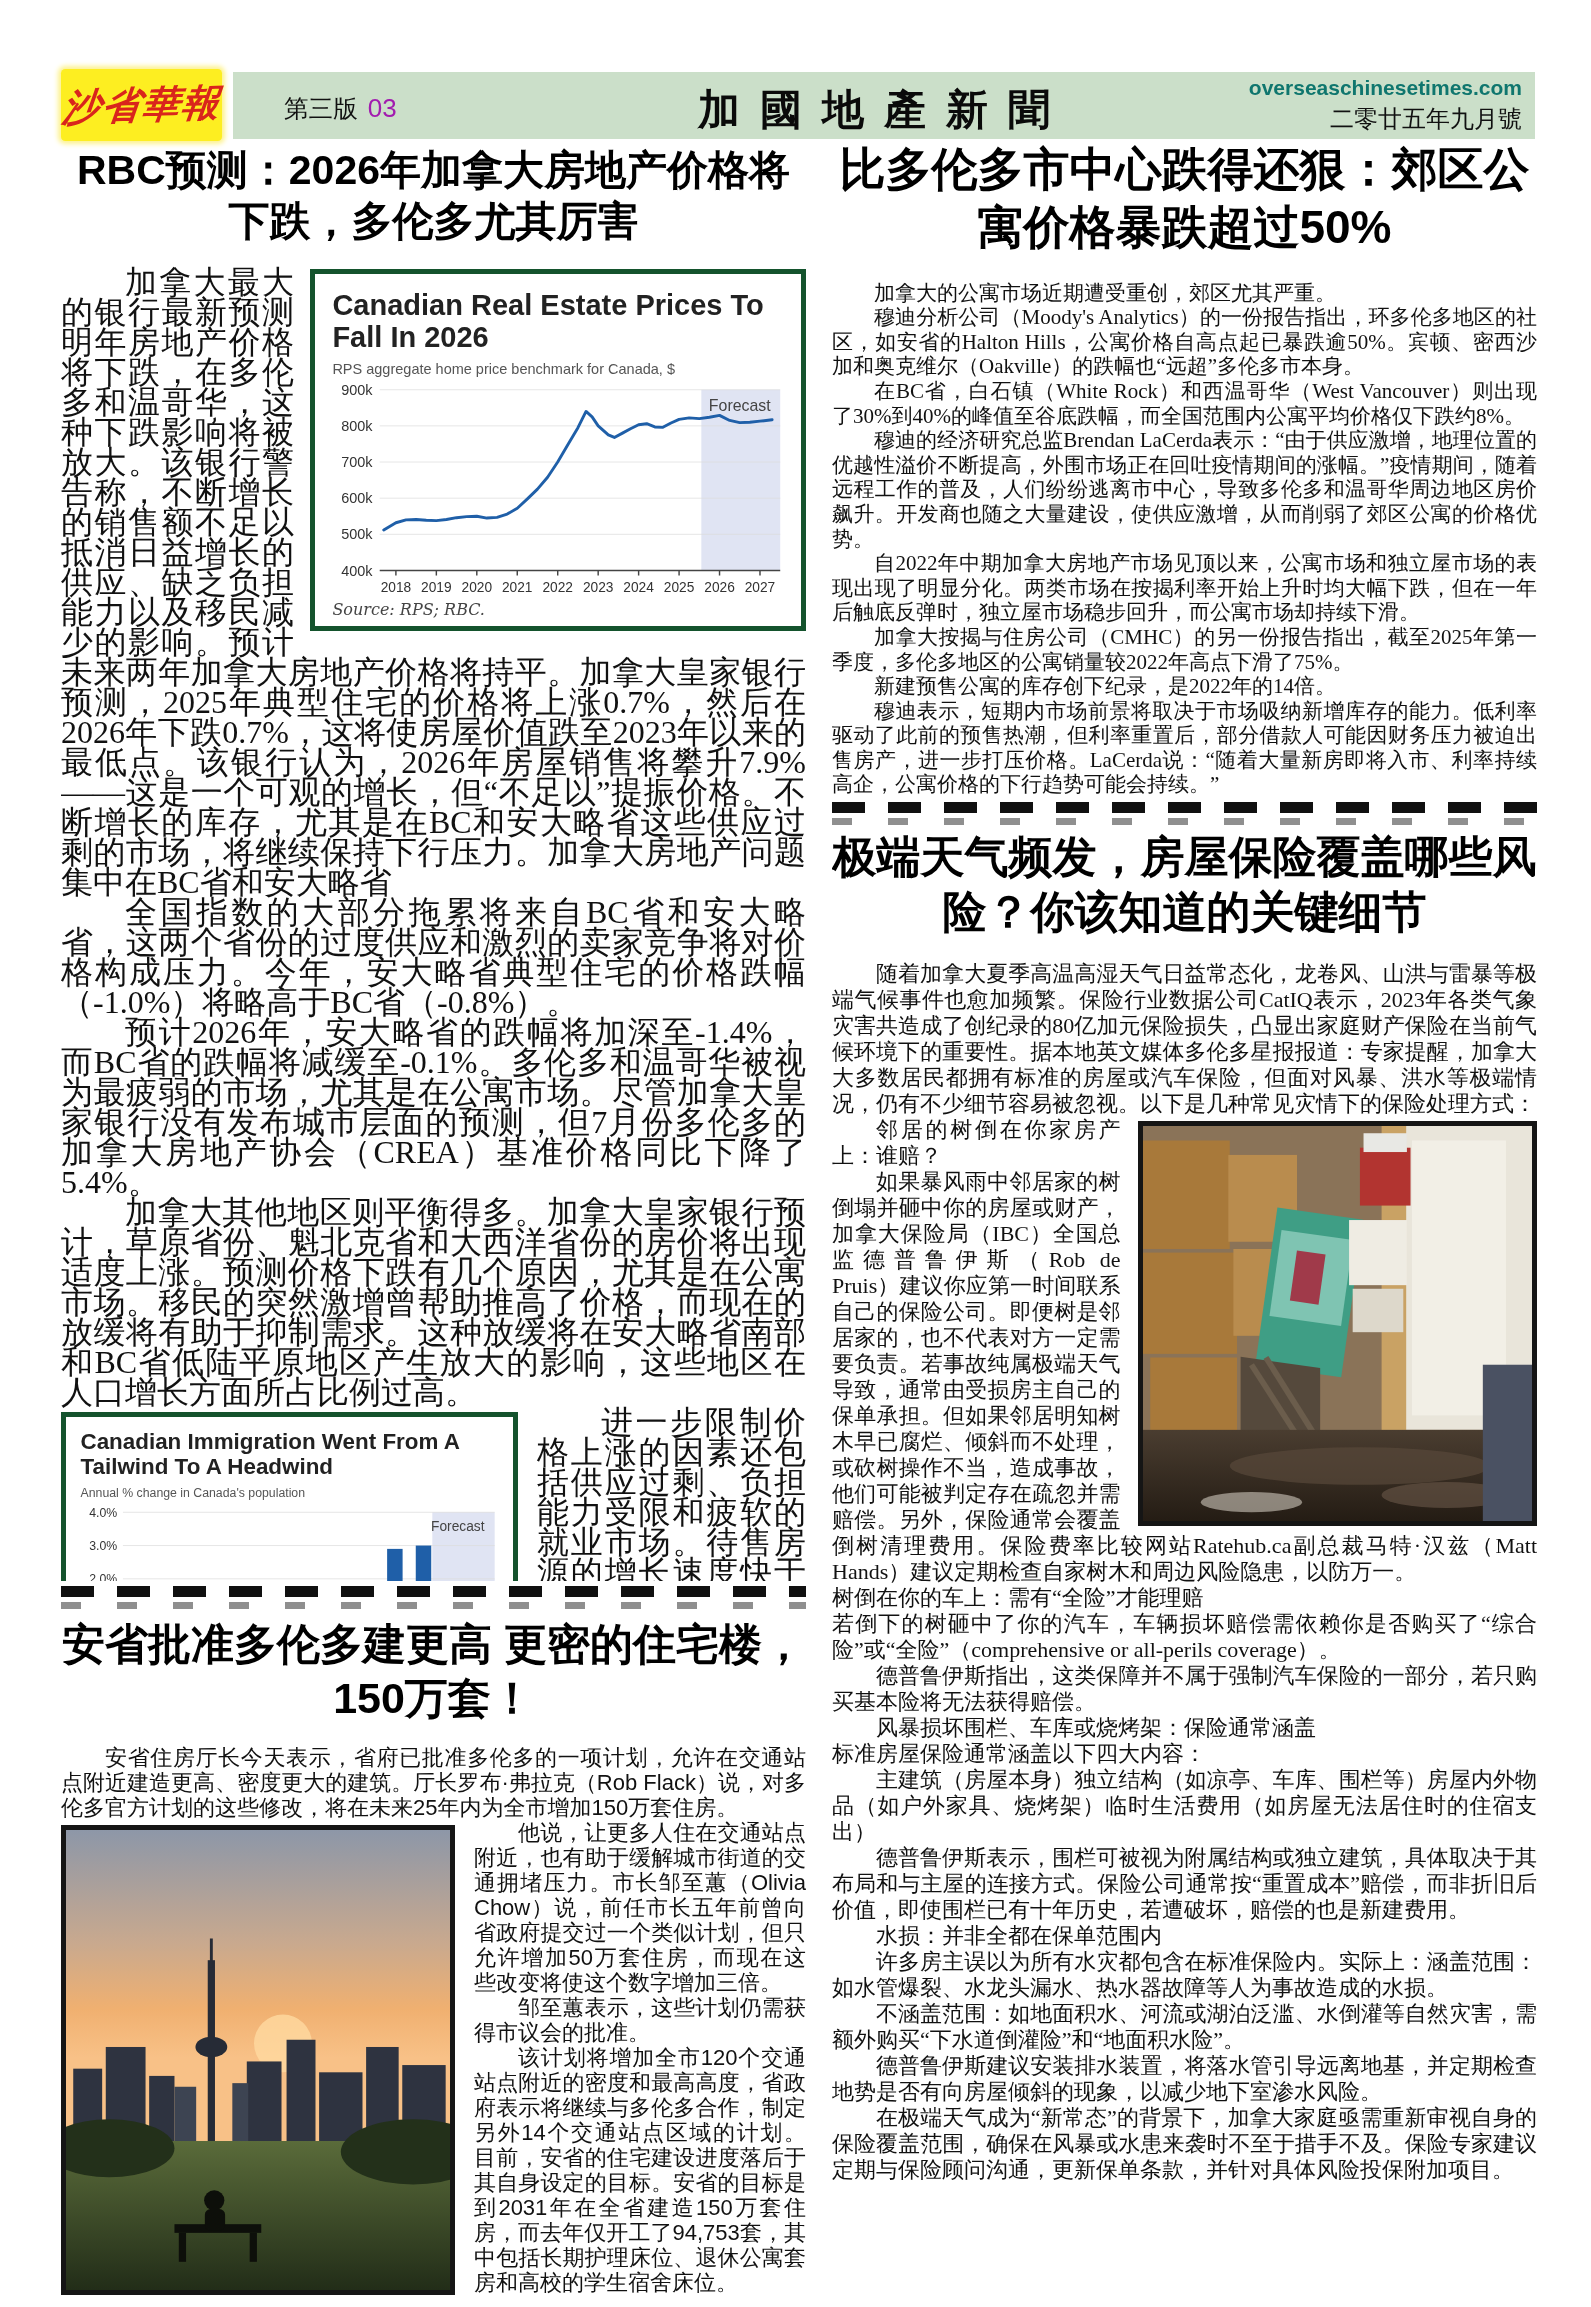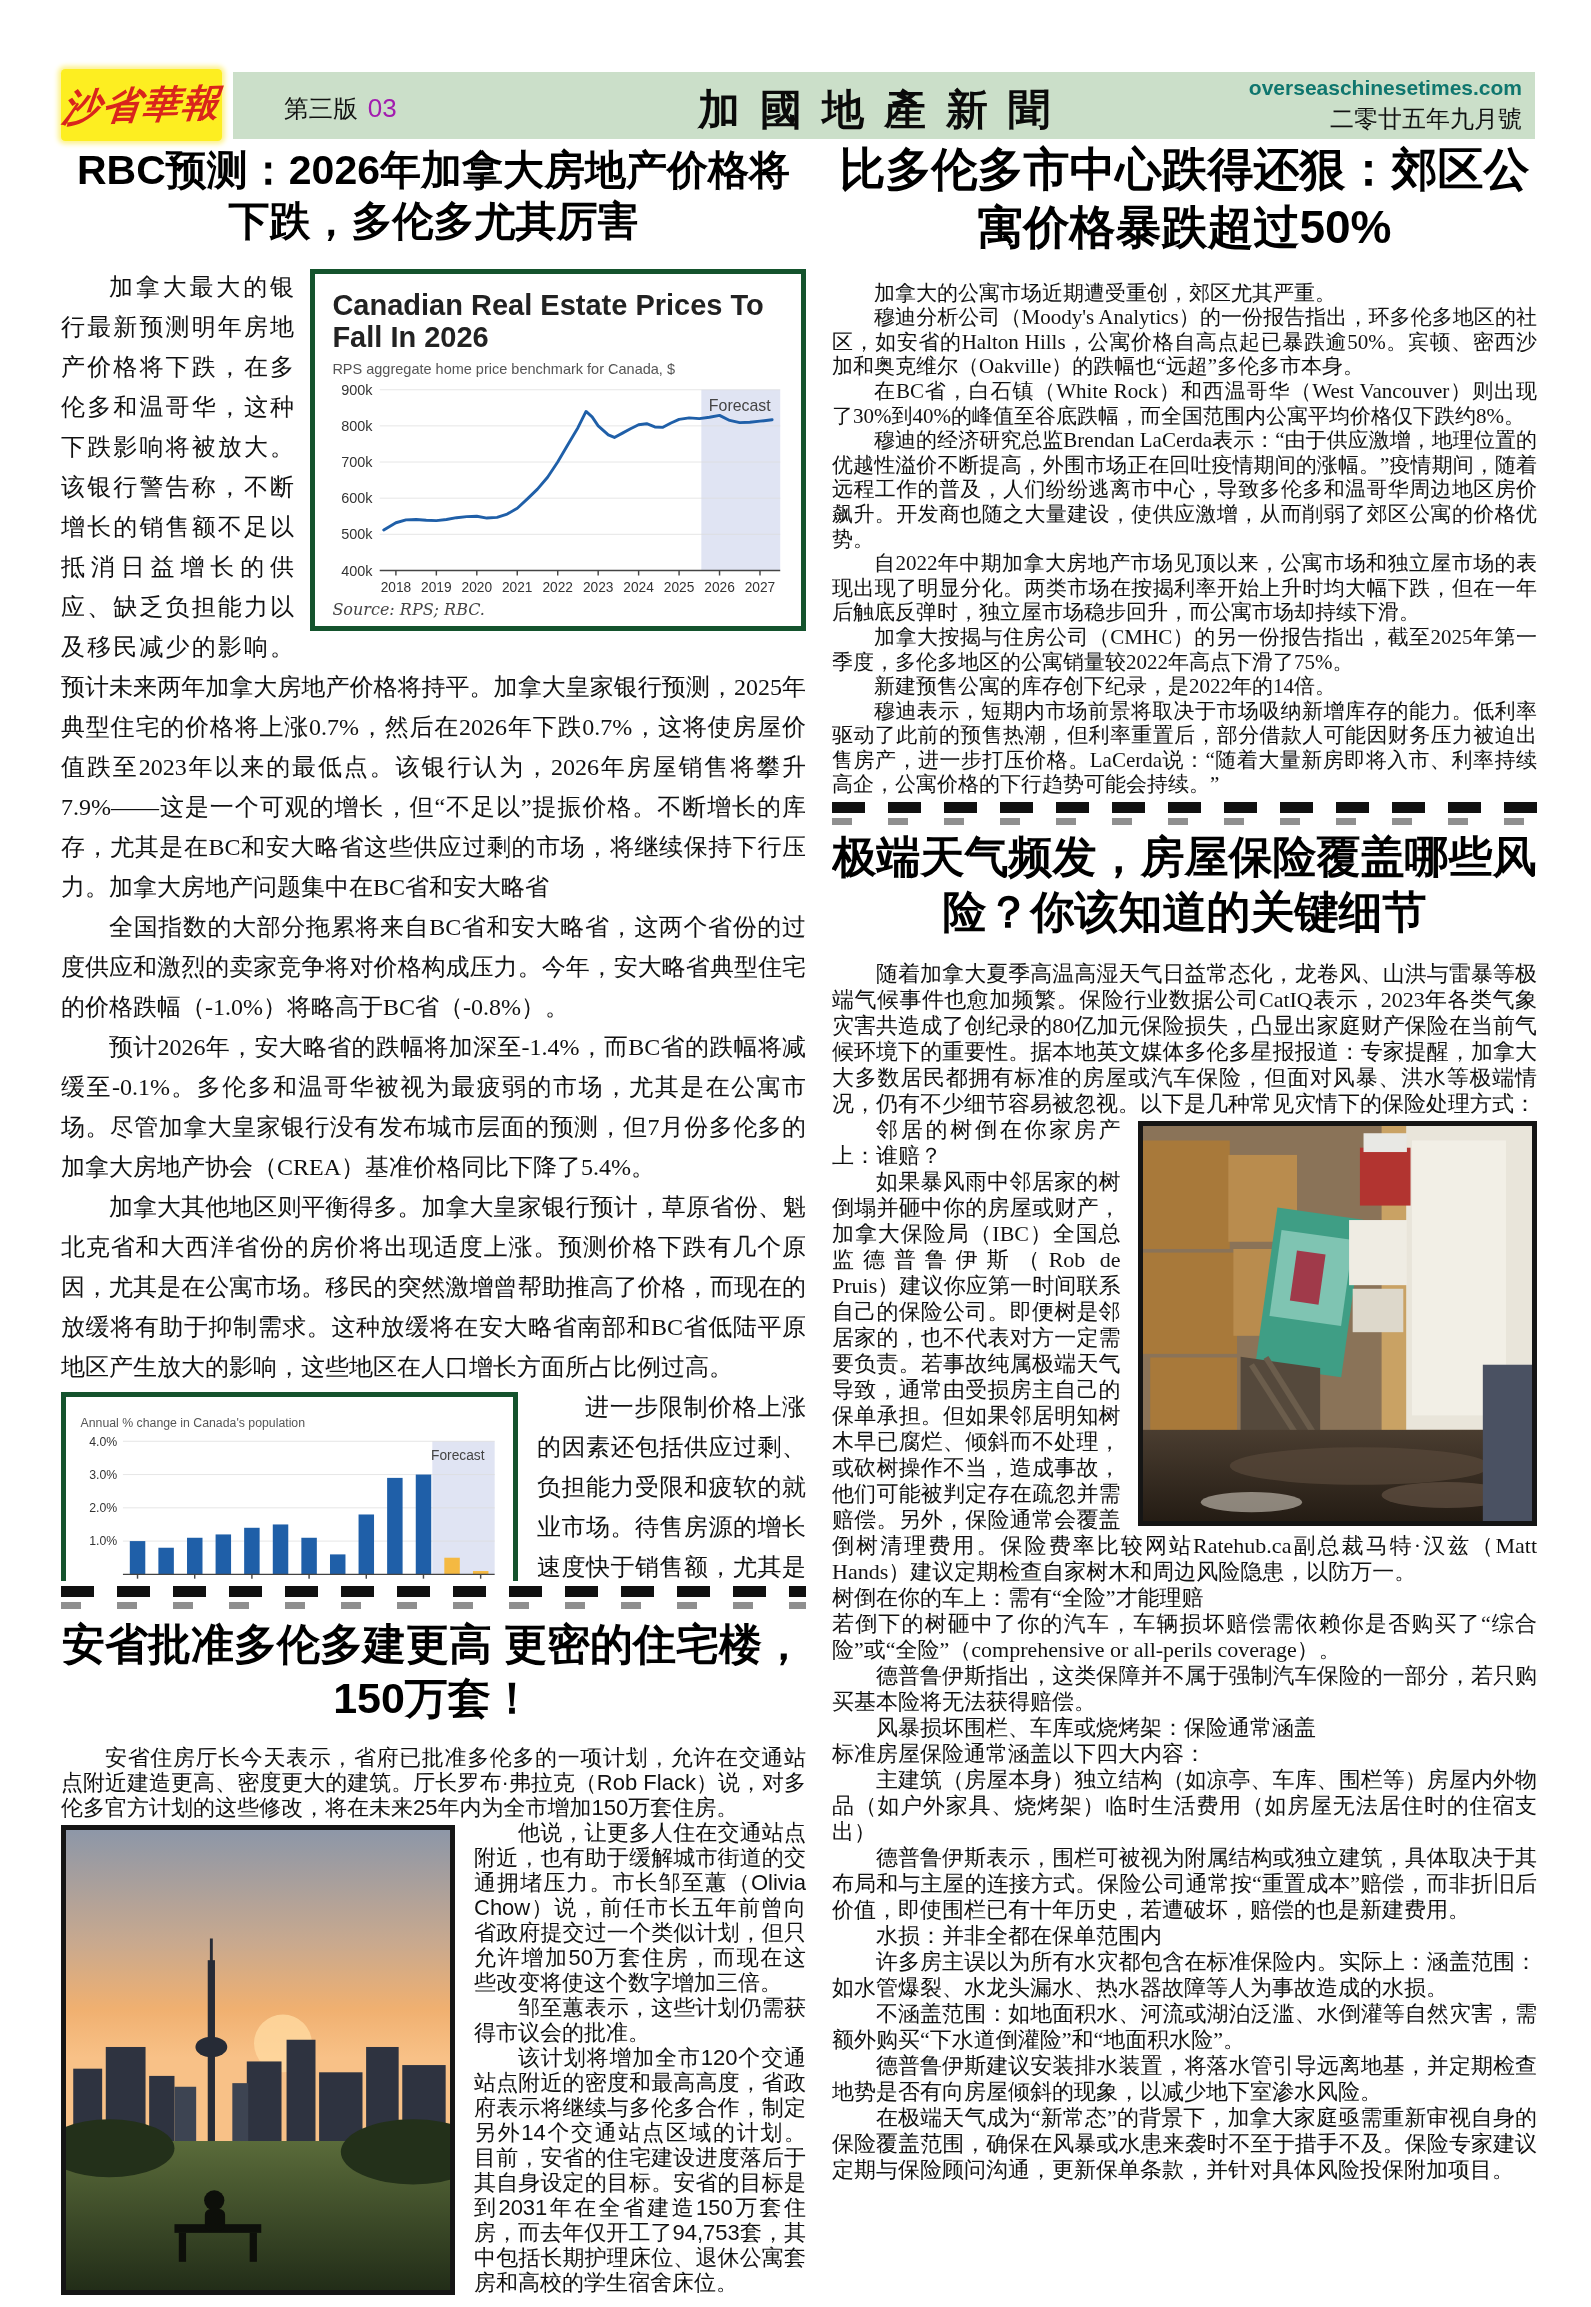--- a/index.html
+++ b/index.html
@@ -36,21 +36,21 @@
   .dash2 { height:6.5px; margin-top:5px; background:repeating-linear-gradient(90deg,#8f8f8f 0 20px,transparent 20px 56px); }
 
   
   .hl { font-family:"Liberation Sans", sans-serif; font-weight:bold; text-align:center; line-height:1.25; color:#000; }
   .hl-l1 { font-size:41px; margin-bottom:19px; }
   .hl-r1 { font-size:46px; margin-bottom:24.6px; }
   .hl-r2 { font-size:44px; margin-bottom:22px; }
   .hl-l2 { font-size:43px; margin-bottom:19px; }
 
   
-  .body-l1 p  { font-size:24px; line-height:40px; text-align:justify; text-indent:2em; }
+  .body-l1 p  { font-size:32px; line-height:30px; text-align:justify; text-indent:2em; }
   .body-r1 p  { font-size:21px; line-height:24.6px; text-align:justify; text-indent:2em; }
   .body-r2 p  { font-size:22px; line-height:26px; text-align:justify; text-indent:2em; }
   .body-l2 p  { font-family:"Liberation Sans", sans-serif; font-size:22px; line-height:25px;
                 text-align:justify; text-indent:2em; }
   p.flush { text-indent:0; }
 
   
   .chartbox { background:#fff; border:5px solid #14532d; }
   .cb1 { float:right; width:496px; margin:2.9px 0 7.2px 16px; padding:14.5px 17.4px 7.2px; }
   .cb2 { float:left;  width:457px; margin:5.8px 19px 5.8px 0; padding:11.6px 14.5px 5.8px; }
@@ -138,20 +138,21 @@
           </svg>
         <div class="c-src">Source: RPS; RBC.</div>
       </div>
 
       <p>加拿大最大的银行最新预测明年房地产价格将下跌，在多伦多和温哥华，这种下跌影响将被放大。该银行警告称，不断增长的销售额不足以抵消日益增长的供应、缺乏负担能力以及移民减少的影响。预计未来两年加拿大房地产价格将持平。加拿大皇家银行预测，2025年典型住宅的价格将上涨0.7%，然后在2026年下跌0.7%，这将使房屋价值跌至2023年以来的最低点。该银行认为，2026年房屋销售将攀升7.9%——这是一个可观的增长，但“不足以”提振价格。不断增长的库存，尤其是在BC和安大略省这些供应过剩的市场，将继续保持下行压力。加拿大房地产问题集中在BC省和安大略省</p>
       <p>全国指数的大部分拖累将来自BC省和安大略省，这两个省份的过度供应和激烈的卖家竞争将对价格构成压力。今年，安大略省典型住宅的价格跌幅（-1.0%）将略高于BC省（-0.8%）。</p>
       <p>预计2026年，安大略省的跌幅将加深至-1.4%，而BC省的跌幅将减缓至-0.1%。多伦多和温哥华被视为最疲弱的市场，尤其是在公寓市场。尽管加拿大皇家银行没有发布城市层面的预测，但7月份多伦多的加拿大房地产协会（CREA）基准价格同比下降了5.4%。</p>
       <p>加拿大其他地区则平衡得多。加拿大皇家银行预计，草原省份、魁北克省和大西洋省份的房价将出现适度上涨。预测价格下跌有几个原因，尤其是在公寓市场。移民的突然激增曾帮助推高了价格，而现在的放缓将有助于抑制需求。这种放缓将在安大略省南部和BC省低陆平原地区产生放大的影响，这些地区在人口增长方面所占比例过高。</p>
 
       <div class="chartbox cb2">
+        <div class="c-title">Canadian Immigration Went From A Tailwind To A Headwind</div>
         <div class="c-sub">Annual % change in Canada's population</div>
         <svg id="c2" width="418" height="165" viewBox="0 0 578 228">
             <rect x="485.8" y="10" width="86.2" height="184" fill="#e0e4f3"></rect>
             <line x1="58" y1="148" x2="572" y2="148" stroke="#dcdcdc" stroke-width="1"></line>
             <text x="50" y="154" text-anchor="end" font-size="17" font-family="Liberation Sans, sans-serif" fill="#333">1.0%</text>
             <line x1="58" y1="102" x2="572" y2="102" stroke="#dcdcdc" stroke-width="1"></line>
             <text x="50" y="108" text-anchor="end" font-size="17" font-family="Liberation Sans, sans-serif" fill="#333">2.0%</text>
             <line x1="58" y1="56" x2="572" y2="56" stroke="#dcdcdc" stroke-width="1"></line>
             <text x="50" y="62" text-anchor="end" font-size="17" font-family="Liberation Sans, sans-serif" fill="#333">3.0%</text>
             <line x1="58" y1="10" x2="572" y2="10" stroke="#dcdcdc" stroke-width="1"></line>

